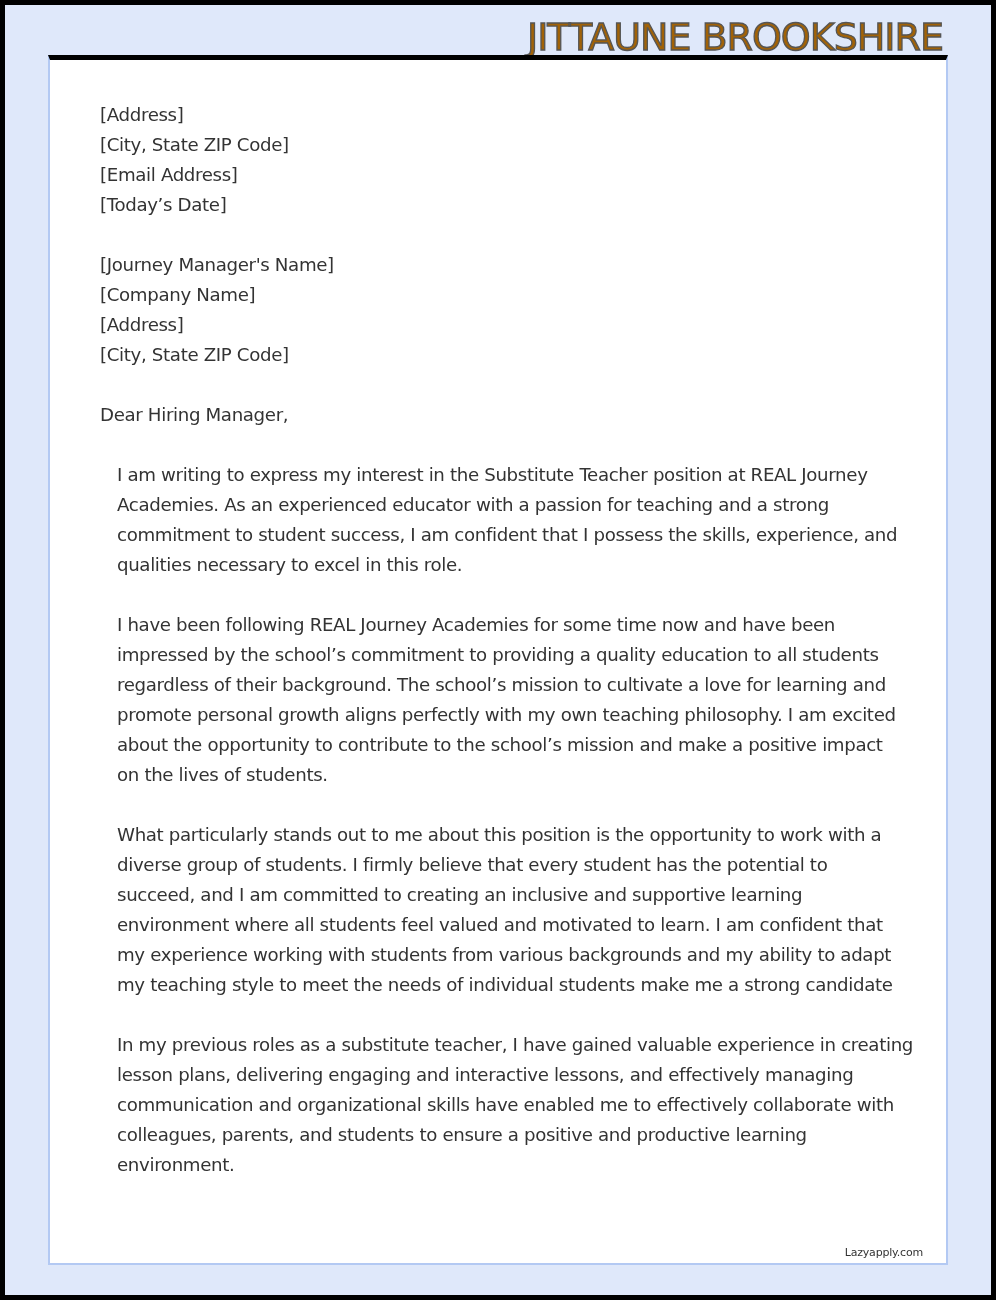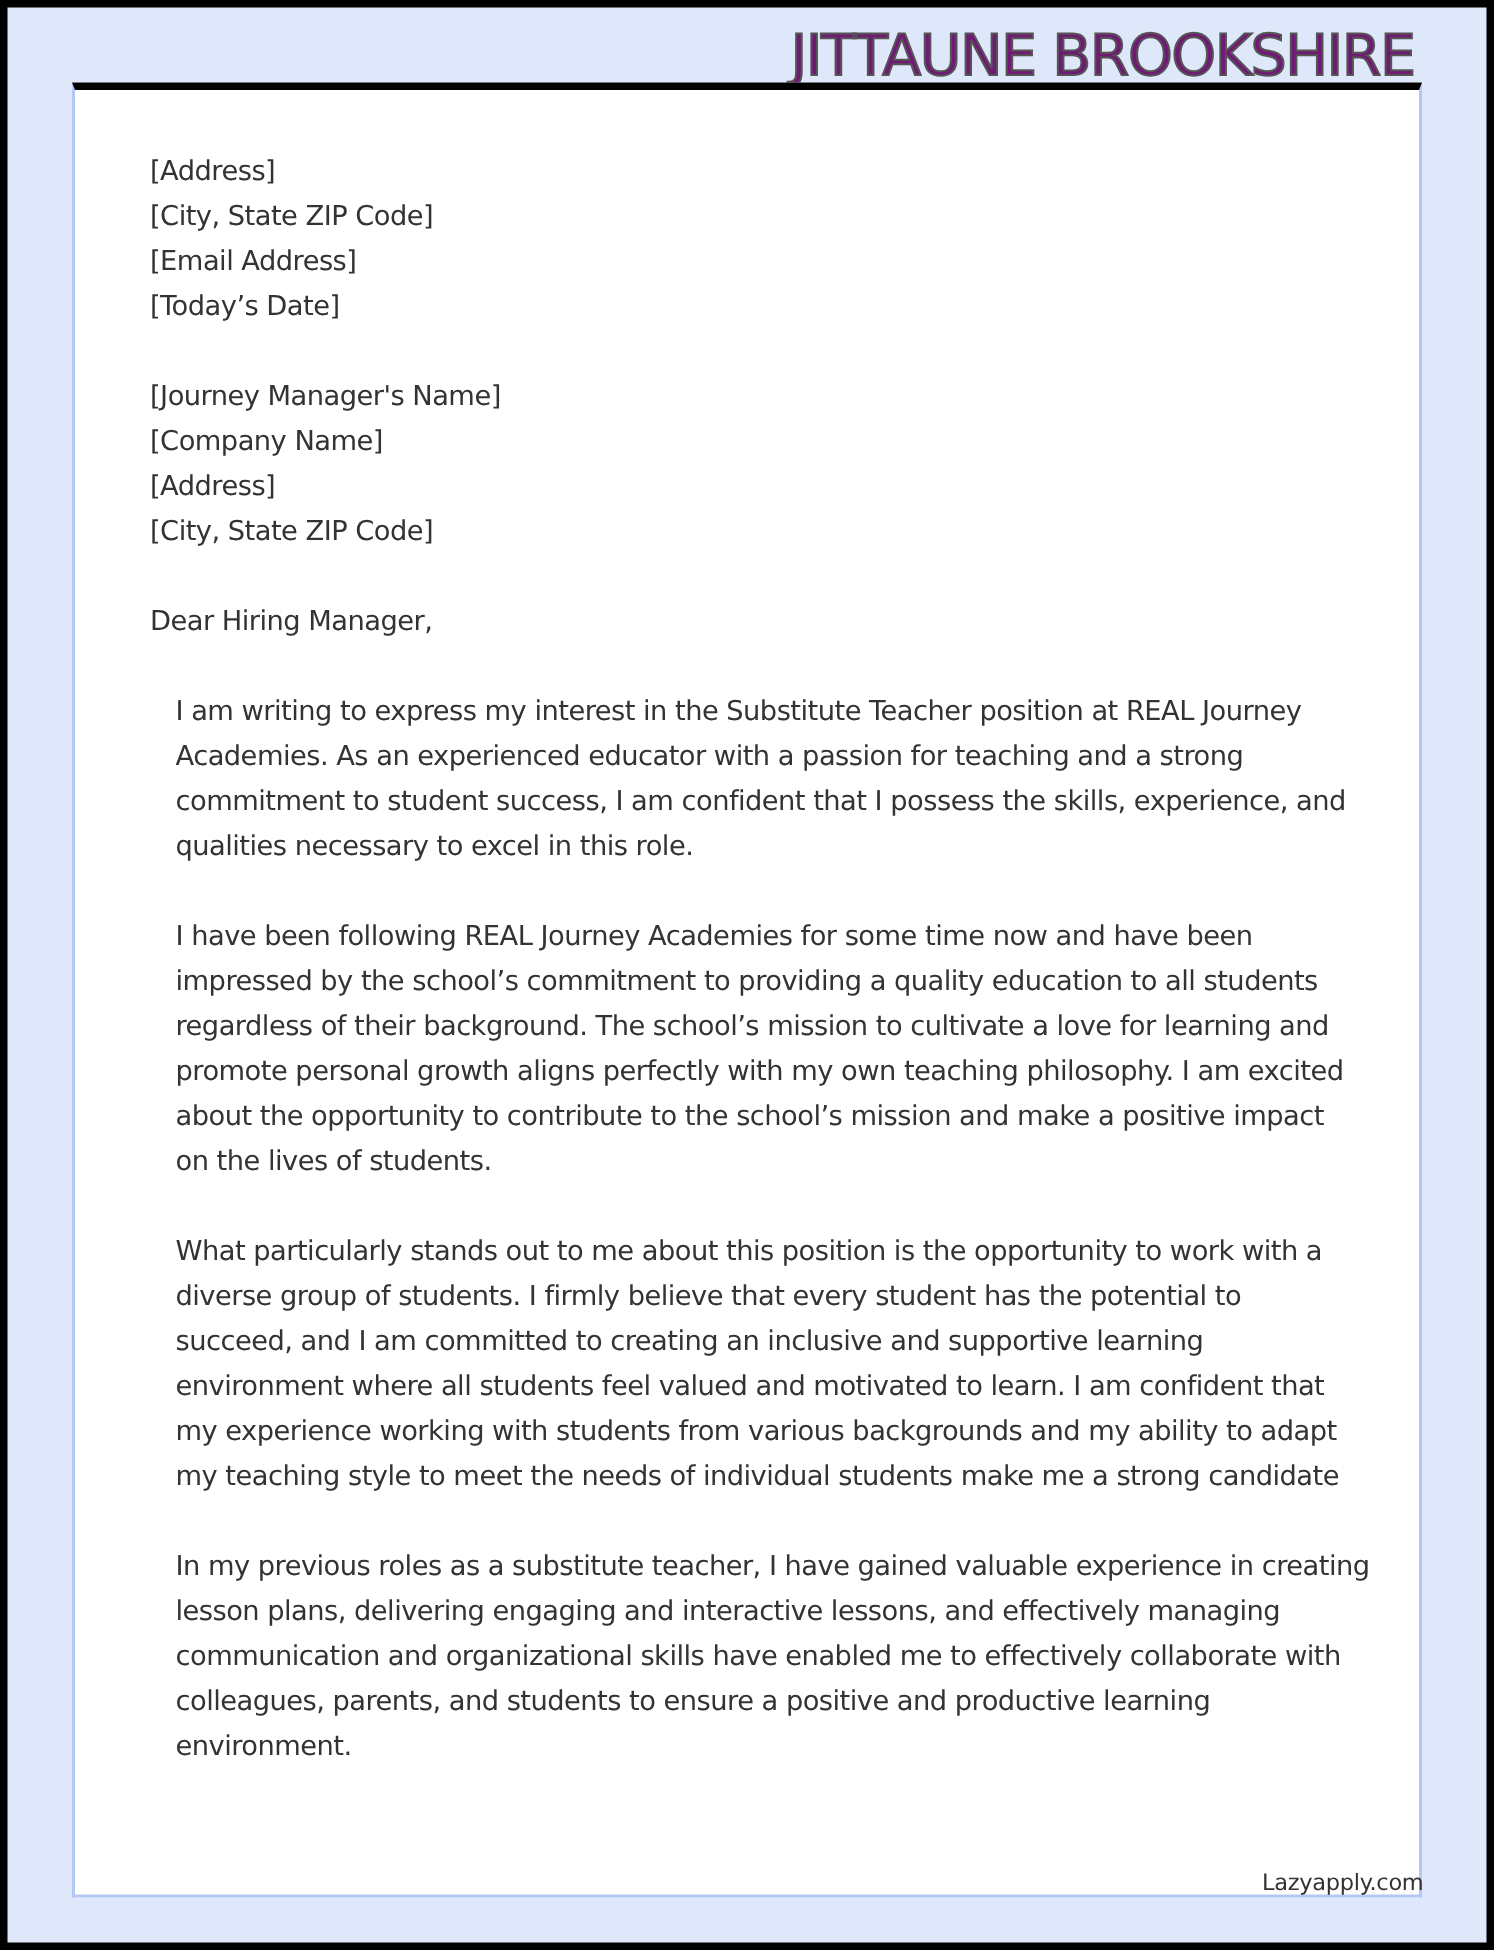--- a/index.html
+++ b/index.html
@@ -18,21 +18,21 @@
       overflow: hidden;
     }
     .name-title {
       position: absolute;
       right: 48px;
       top: 10px;
       font-family: "DejaVu Sans", sans-serif;
       font-size: 38px;
       font-weight: normal;
       letter-spacing: -1px;
-      color: #701a75;
+      color: #a16207;
       -webkit-text-stroke: 1.3px #555;
       line-height: 44px;
       white-space: nowrap;
       margin-left: 23px;
     }
     .paper {
       position: absolute;
       left: 43px; top: 50px;
       width: 896px; height: 1203px;
       background: #ffffff;
@@ -51,24 +51,24 @@
       line-height: 30px;
       color: #333;
       letter-spacing: -0.35px;
     }
     .block { margin: 0 0 30px 0; }
     .block .line { display: block; white-space: nowrap; }
     .para { margin: 0 0 30px 17px; }
     .para .line { display: block; white-space: nowrap; }
     .watermark {
       position: absolute;
-      right: 42px;
+      right: 68px;
       top: 1241px;
       font-family: "DejaVu Sans", sans-serif;
-      font-size: 15px;
+      font-size: 11px;
       color: #333;
       letter-spacing: -0.2px;
     }
   </style>
 </head>
 <body>
 
 <div class="frame">
   <div class="name-title">JITTAUNE BROOKSHIRE</div>
 

